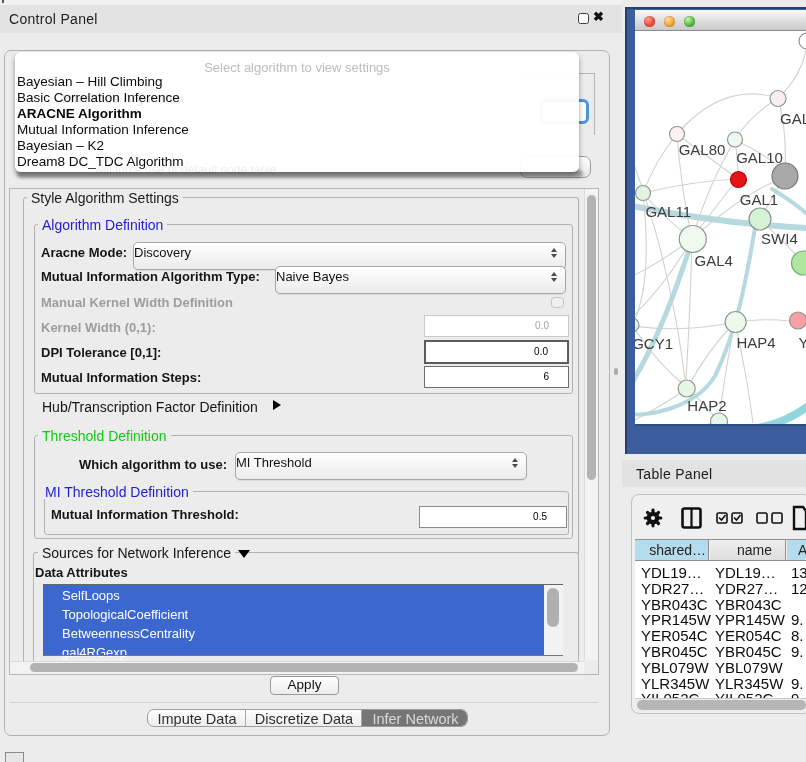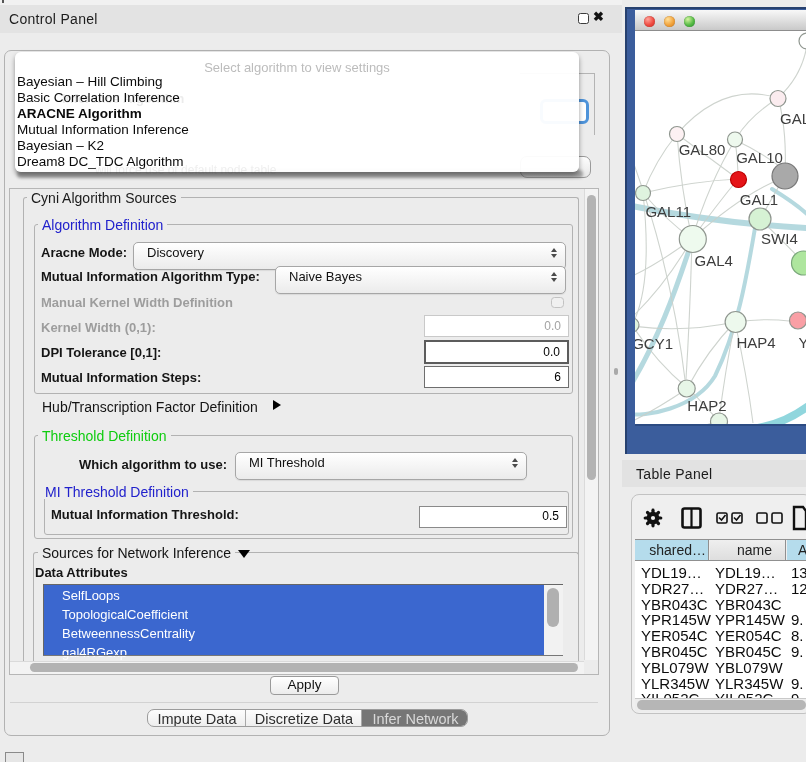--- a/index.html
+++ b/index.html
@@ -1,24 +1,24 @@
 <!DOCTYPE html>
 <html><head><meta charset="utf-8"><style>
 html,body{margin:0;padding:0;width:806px;height:762px;background:#ececec;font-family:"Liberation Sans",sans-serif;overflow:hidden}
 #page{position:absolute;left:0;top:0;width:806px;height:762px;overflow:hidden}
 .abs{position:absolute}
 .bl{position:absolute;font-size:13px;font-weight:bold;color:#151515;white-space:nowrap}
 .gl{position:absolute;font-size:13px;font-weight:bold;color:#9d9d9d;white-space:nowrap}
 .grp{position:absolute;border:1px solid #b2b2b2;border-radius:3px}
 .gt{position:absolute;font-size:14px;background:#ececec;padding:0 4px;white-space:nowrap;line-height:14px}
-.combo{position:absolute;height:28px;border:1px solid #a6a6a6;border-radius:5px;background:linear-gradient(#ffffff,#ebebeb);font-size:13px;color:#111;line-height:19px;padding-left:13px;box-sizing:border-box;box-shadow:0 1px 1px rgba(0,0,0,0.08)}
+.combo{position:absolute;height:28px;border:1px solid #a6a6a6;border-radius:5px;background:linear-gradient(#ffffff,#ebebeb);font-size:13px;color:#111;line-height:19px;box-sizing:border-box;box-shadow:0 1px 1px rgba(0,0,0,0.08)}
 .arr{position:absolute;right:7px;top:5px;width:7px}
 .au{display:block;width:0;height:0;border-left:3.5px solid transparent;border-right:3.5px solid transparent;border-bottom:4.5px solid #4a4a4a;margin:0 0 2px 0}
 .ad{display:block;width:0;height:0;border-left:3.5px solid transparent;border-right:3.5px solid transparent;border-top:4.5px solid #4a4a4a}
-.field{position:absolute;background:#fff;box-sizing:border-box;font-size:12px;color:#000;text-align:right;padding-right:7px}
+.field{position:absolute;background:#fff;box-sizing:border-box;font-size:10px;color:#000;text-align:right;padding-right:19px}
 .tabtxt{position:absolute;font-size:14.5px;color:#2e2e2e;white-space:nowrap;text-align:center;line-height:17px}
 </style></head>
 <body>
 <div id="page">
 
 <div class="abs" style="left:0;top:0;width:622px;height:5px;background:#f1f1f1"></div>
 <div class="abs" style="left:2px;top:0;width:2px;height:3px;background:#555"></div>
 <div class="abs" style="left:0;top:5px;width:622px;height:28px;background:#e3e3e3"></div>
 <div class="abs" style="left:9px;top:11px;font-size:14px;color:#1c1c1c;letter-spacing:.3px">Control Panel</div>
 <div class="abs" style="left:578px;top:13px;width:9px;height:9px;border:1.6px solid #3c3c3c;border-radius:2.5px;background:#fff"></div>
@@ -33,21 +33,21 @@
 
 <div class="abs" style="left:9px;top:188px;width:590px;height:487px;border:1px solid #b6b6b6;background:#ececec;box-sizing:border-box"></div>
 
 <div class="abs" style="left:584px;top:189px;width:14px;height:471px;background:#f3f3f3;border-left:1px solid #dadada;box-sizing:border-box"></div>
 <div class="abs" style="left:586.5px;top:195px;width:9px;height:285px;background:#b3b3b3;border-radius:5px"></div>
 
 <div class="abs" style="left:10px;top:661px;width:574px;height:13px;background:#f3f3f3;border-top:1px solid #dadada;box-sizing:border-box"></div>
 <div class="abs" style="left:30px;top:663px;width:548px;height:9px;background:#b3b3b3;border-radius:4.5px"></div>
 
 <div class="abs" style="left:23px;top:197px;width:554px;height:463px;border:1px solid #b2b2b2;border-bottom:none;border-radius:3px 3px 0 0"></div>
-<div class="gt" style="left:27px;top:191px;color:#1a1a1a">Cyni Algorithm Sources</div>
+<div class="gt" style="left:27px;top:191px;color:#1a1a1a">Style Algorithm Settings</div>
 
 <div class="grp" style="left:34px;top:224px;width:537px;height:168px"></div>
 <div class="gt" style="left:38px;top:218px;color:#2121cc">Algorithm Definition</div>
 
 <div class="bl" style="left:41px;top:245px">Aracne Mode:</div>
 <div class="combo" style="left:133px;top:242px;width:433px"><span>Discovery</span><span class="arr">
         <span class="au"></span>
         <span class="ad"></span>
       </span></div>
 <div class="bl" style="left:41px;top:269px">Mutual Information Algorithm Type:</div>

